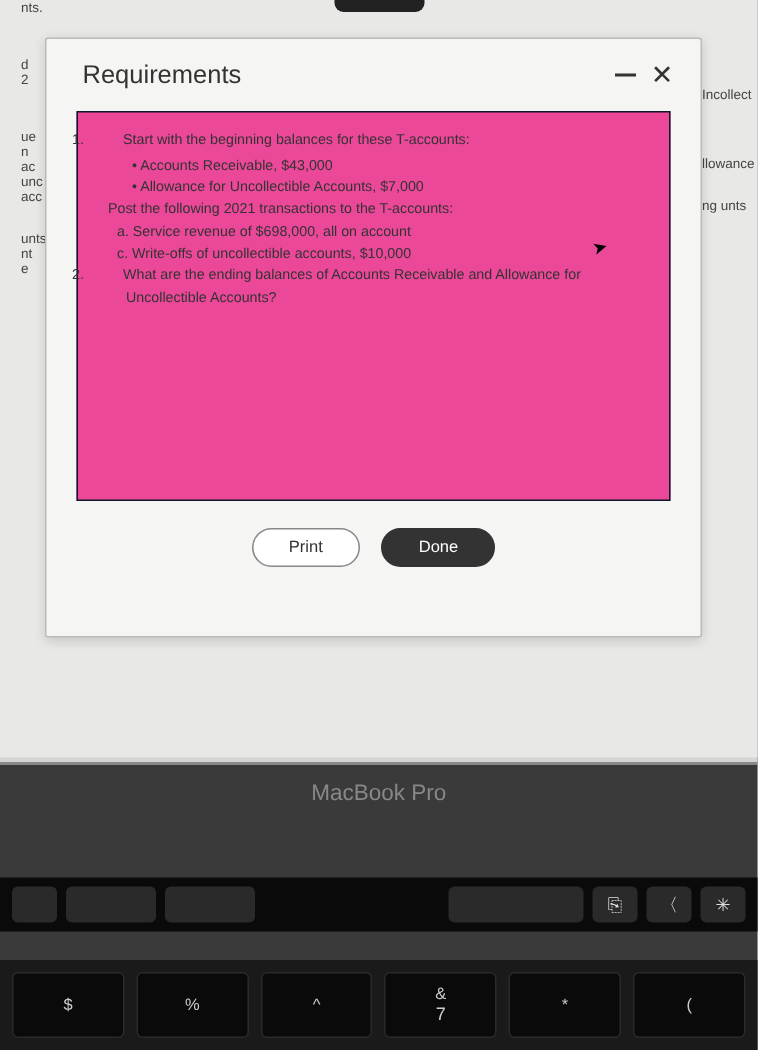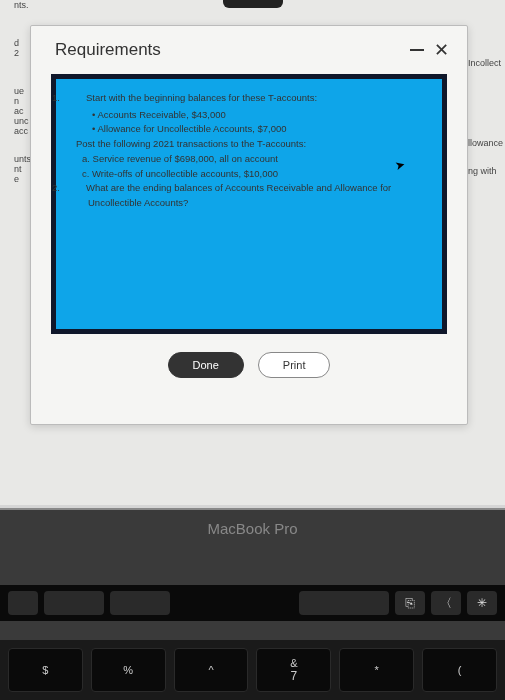--- a/index.html
+++ b/index.html
@@ -80,22 +80,22 @@
     }
     .close-icon {
       font-size: 18px;
       color: #333;
       cursor: pointer;
       line-height: 1;
     }
     .modal-body {
       margin: 6px 20px;
       padding: 12px 14px;
-      border: 5px solid #0f172a;
-      background: #0ea5e9;
+      border: 1px solid #0f172a;
+      background: #ec4899;
       font-size: 9.5px;
       color: #333;
       line-height: 1.55;
       height: 260px;
     }
     .req-num { display: inline-block; width: 16px; }
     .req-sub { margin-left: 22px; }
     .req-sub-letter { margin-left: 12px; }
     .req-block { padding-left: 18px; text-indent: -18px; margin-bottom: 2px; }
     .modal-footer {
@@ -204,22 +204,22 @@
     <div style="margin-top:28px">ue</div>
     <div>n ac</div>
     <div>unc</div>
     <div>acc</div>
     <div style="margin-top:18px">unts</div>
     <div>nt e</div>
   </div>
 
   <div class="bg-text-right">
     <div>Incollect</div>
-    <div style="margin-top:70px">llowance</div>
-    <div>ng with</div>
+    <div style="margin-top:36px">llowance</div>
+    <div>ng unts</div>
   </div>
 
   <div class="modal">
     <div class="modal-header">
       <div class="modal-title">Requirements</div>
       <div class="modal-controls">
         <div class="min-icon"></div>
         <div class="close-icon">✕</div>
       </div>
     </div>
@@ -232,22 +232,22 @@
       <div class="req-sub">• Allowance for Uncollectible Accounts, $7,000</div>
       <div class="req-sub" style="margin-left:6px">Post the following 2021 transactions to the T-accounts:</div>
       <div class="req-sub-letter">a.  Service revenue of $698,000, all on account</div>
       <div class="req-sub-letter">c.  Write-offs of uncollectible accounts, $10,000</div>
       <div class="req-block">
         <span class="req-num">2.</span><span>What are the ending balances of Accounts Receivable and Allowance for Uncollectible Accounts?</span>
       </div>
     </div>
 
     <div class="modal-footer">
+      <button class="btn btn-print">Print</button>
       <button class="btn btn-done">Done</button>
-      <button class="btn btn-print">Print</button>
     </div>
   </div>
 
   <div class="cursor-arrow">➤</div>
 </div>
 
 <div class="macbook-label">MacBook Pro</div>
 
 <div class="touchbar">
   <div class="tb-btn tb-small"></div>

